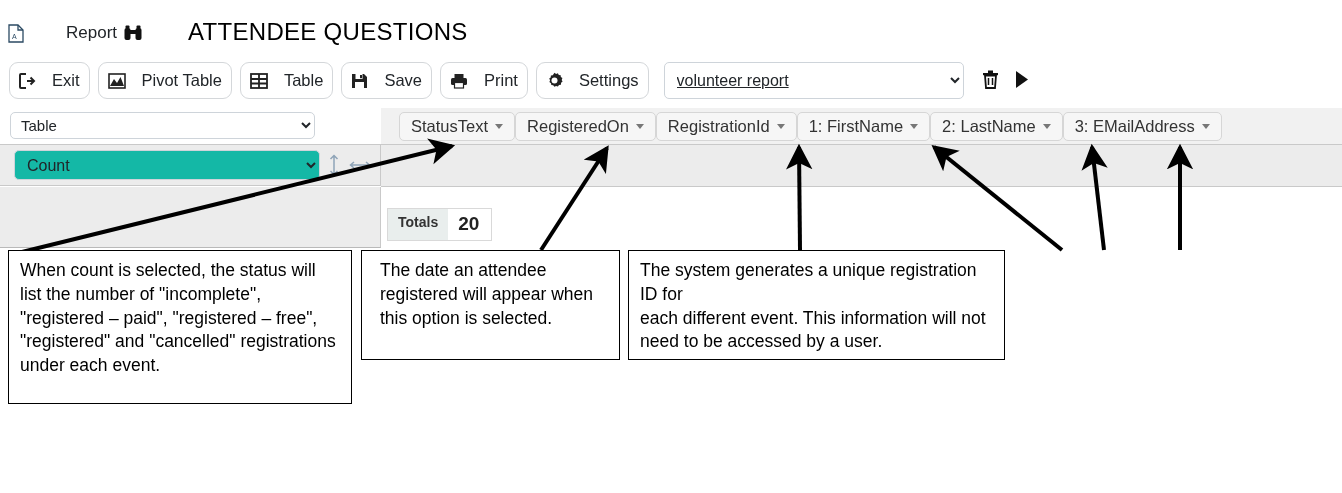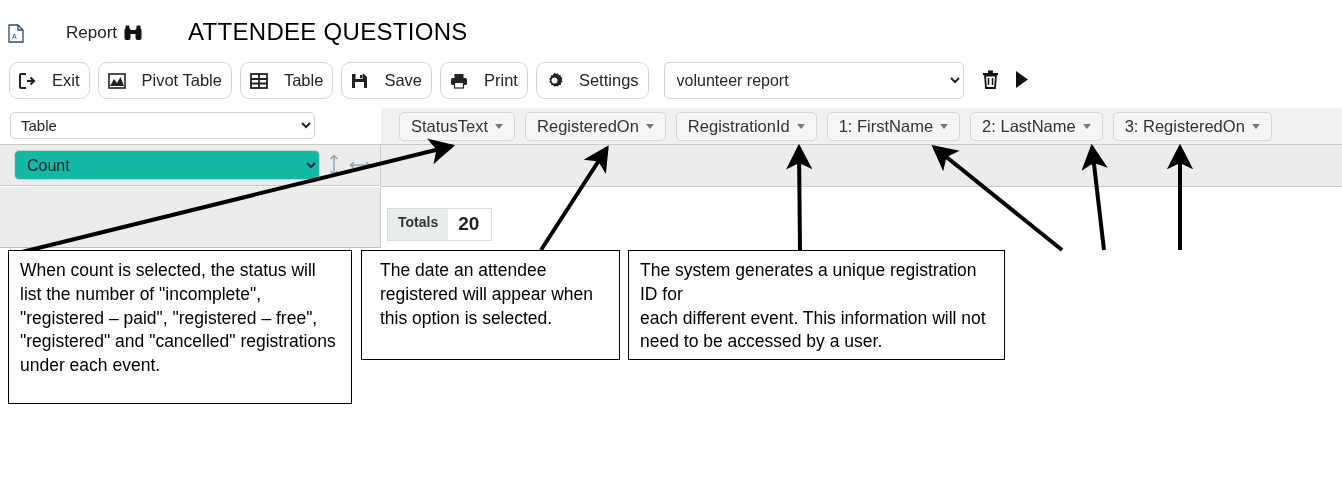--- a/index.html
+++ b/index.html
@@ -71,20 +71,21 @@
     height: 37px;
     width: 300px;
     margin-left: 7px;
     padding: 0 8px;
     font-size: 16px;
     font-family: "Liberation Sans", sans-serif;
     color: #212529;
     background: #ffffff;
     border: 1px solid #ced4da;
     border-radius: 5px;
+    text-decoration: underline;
   }
   .icon-btn {
     display: inline-flex;
     align-items: center;
     justify-content: center;
     height: 37px;
     width: 22px;
     background: transparent;
     border: none;
     cursor: pointer;
@@ -163,21 +164,20 @@
     width: 961px; height: 140px;
   }
   .field-header-row {
     position: absolute;
     left: 0; top: 0;
     width: 961px; height: 37px;
     background: #f1f1f1;
     border-bottom: 1px solid #c9c9c9;
     display: flex;
     align-items: center;
-    gap: 10px;
     padding-left: 18px;
   }
   .field-chip {
     display: inline-flex;
     align-items: center;
     gap: 7px;
     height: 29px;
     padding: 0 11px;
     background: #f6f6f6;
     border: 1px solid #d6d6d6;
@@ -413,21 +413,21 @@
         </div>
         <div class="field-chip">
           <span>1: FirstName</span>
           <span class="caret-sm"></span>
         </div>
         <div class="field-chip">
           <span>2: LastName</span>
           <span class="caret-sm"></span>
         </div>
         <div class="field-chip">
-          <span>3: RegisteredOn</span>
+          <span>3: EMailAddress</span>
           <span class="caret-sm"></span>
         </div>
       </div>
 
       <div class="field-body-row"></div>
 
       <div class="totals-row">
         <div class="totals-cell">
           <div class="totals-label">Totals</div>
           <div class="totals-value">20</div>

